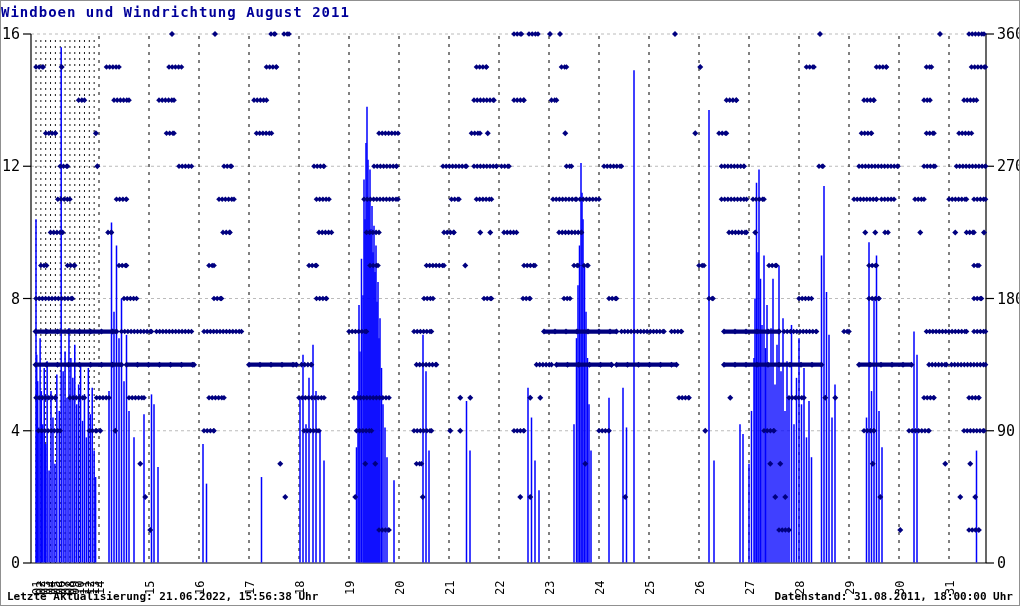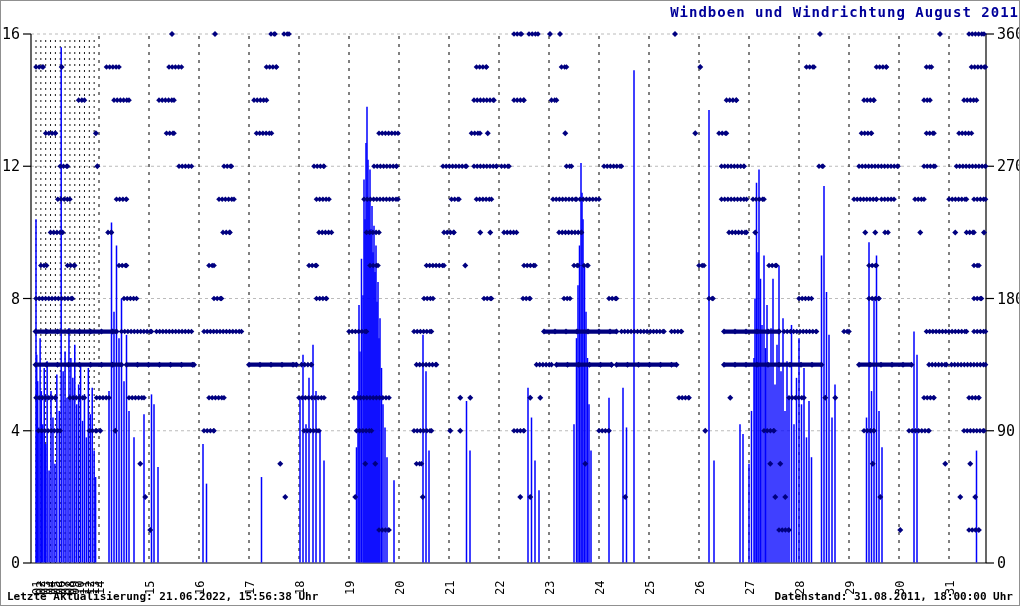--- a/index.html
+++ b/index.html
@@ -1,18 +1,18 @@
 <!DOCTYPE html>
 <html><head>
 <meta charset="utf-8">
 <style>
   html,body{margin:0;padding:0;background:#ddd;}
   .frame{position:relative;width:1018px;height:604px;border:1px solid #909090;background:#ffffff;
          font-family:"DejaVu Sans Mono","Liberation Mono",monospace;overflow:hidden;}
-  .chart-title{position:absolute;top:3px;left:0;width:100%;text-align:right;
+  .chart-title{position:absolute;top:3px;left:0;width:100%;text-align:left;
          color:#000099;font-weight:bold;font-size:14px;letter-spacing:1px;}
   .footer{position:absolute;bottom:2px;font-size:11px;font-weight:bold;color:#000000;white-space:pre;}
   .footer.left{left:6px;}
   .footer.right{right:6px;margin-left:24px;}
   svg{position:absolute;left:0;top:0;}
 </style>
 </head>
 <body>
 
 <div class="frame">

